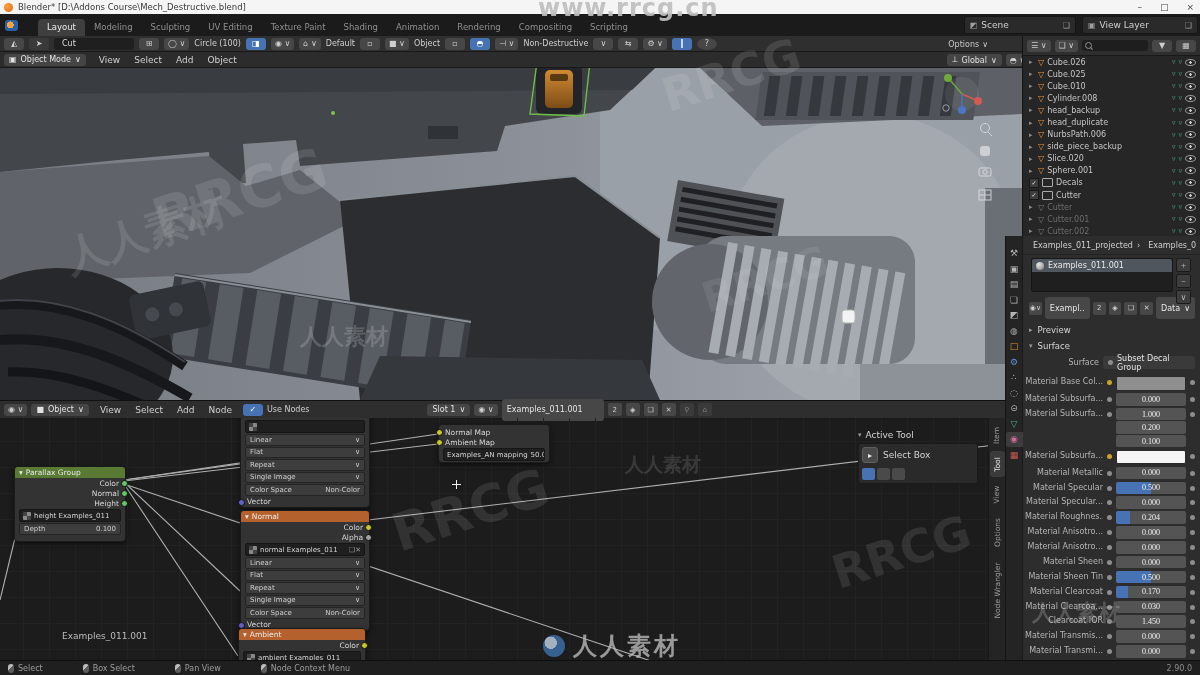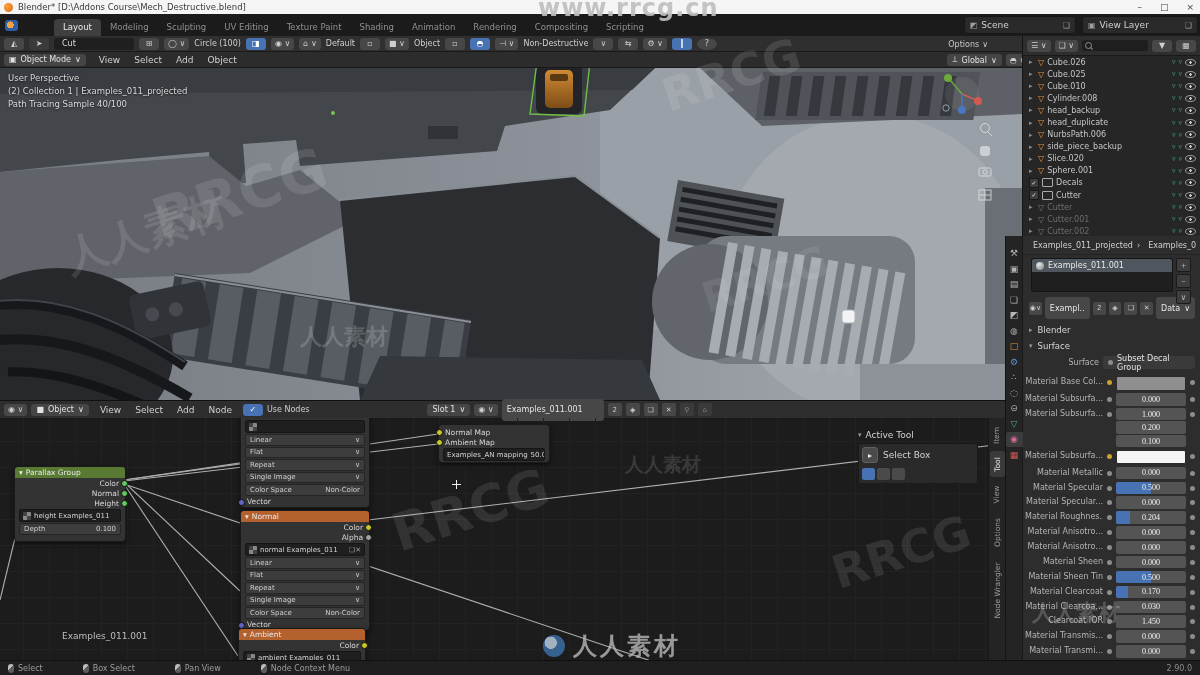--- a/index.html
+++ b/index.html
@@ -8,21 +8,21 @@
   .abs{position:absolute;}
   
   #titlebar{left:0;top:0;width:1200px;height:14px;background:#f5f5f5;color:#3a3a3a;display:flex;align-items:center;font-size:8.5px;}
   #titlebar .bicon{width:9px;height:9px;margin:0 5px 0 4px;border-radius:50%;background:radial-gradient(circle at 35% 35%,#ff9f3c,#d96b14);}
   #wincontrols{position:absolute;right:6px;top:0;height:14px;display:flex;gap:18px;align-items:center;color:#444;font-size:9px;}
   
   #topbar{left:0;top:14px;width:1200px;height:22px;background:#1b1b1b;display:flex;align-items:center;border-bottom:1px solid #121212;}
   #blogo{width:13px;height:11px;margin:0 6px 0 5px;border-radius:3px;background:radial-gradient(circle at 40% 45%,#f5a241 35%,#2a60a8 36%);}
   .menu{padding:0 7px;color:#d0d0d0;}
   #menus{display:flex;height:100%;align-items:center;}
-  #wtabs{display:flex;height:100%;align-items:flex-end;margin-left:30px;}
+  #wtabs{display:flex;height:100%;align-items:flex-end;margin-left:14px;}
   .wtab{padding:3px 9px 4px;color:#909090;font-size:8.5px;border-radius:4px 4px 0 0;white-space:nowrap;}
   .wtab.act{background:#3f3f3f;color:#ececec;}
   #topright{position:absolute;right:2px;top:14px;height:22px;display:flex;align-items:center;gap:6px;}
   .idsel{display:flex;align-items:center;gap:4px;background:#2a2a2a;border:1px solid #161616;border-radius:3px;padding:2px 5px;height:12px;}
   .idsel .gly{color:#9f9f9f;font-size:8px;}
   
   #toolbar{left:0;top:36px;width:1022px;height:16px;background:#2f2f2f;border-bottom:1px solid #191919;display:flex;align-items:center;gap:5px;padding-left:4px;box-sizing:border-box;}
   .tchip{height:12px;min-width:12px;background:#474747;border-radius:3px;display:flex;align-items:center;justify-content:center;padding:0 4px;color:#cfcfcf;font-size:8px;gap:3px;}
   .tchip.blue{background:#4772b3;color:#fff;}
   .tfield{height:12px;background:#1f1f1f;border-radius:3px;color:#dedede;display:flex;align-items:center;padding:0 8px;font-size:8px;}
@@ -357,25 +357,20 @@
         <circle cx="985" cy="60" r="4.5"></circle>
           <line x1="988" y1="64" x2="992" y2="68"></line>
         <rect x="980" y="78" width="10" height="10" rx="3" fill="#d9dbde" stroke="none"></rect>
         <rect x="979" y="100" width="12" height="8" rx="1.5"></rect>
           <circle cx="985" cy="104" r="2.2"></circle>
         <rect x="979" y="122" width="12" height="10"></rect>
           <line x1="985" y1="122" x2="985" y2="132"></line>
           <line x1="979" y1="127" x2="991" y2="127"></line>
       </g>
     </svg>
-    <div id="vpoverlay" class="abs" style="left:8px;top:4px;">
-      <div>User Perspective</div>
-      <div>(2) Collection 1 | Examples_011_projected</div>
-      <div>Path Tracing Sample 40/100</div>
-    </div>
   </div>
 
   <div id="outliner" class="abs">
     <div id="outhead">
       <span class="tchip">☰ ∨</span>
       <span class="tchip">❏ ∨</span>
       <div id="osearch">
           <span class="mag"></span>
         </div>
       <span class="tchip">▼</span>
@@ -610,21 +605,21 @@
         <span class="mini">◈</span>
         <span class="mini">❏</span>
         <span class="mini">✕</span>
         <span class="dbfield">
           <span>Data</span>
             <span>∨</span>
         </span>
       </div>
       <div class="panelrow">
         <span class="tri">▸</span>
-        <span>Blender</span>
+        <span>Preview</span>
       </div>
       <div class="panelrow">
         <span class="tri">▾</span>
         <span>Surface</span>
       </div>
       <div id="surfrow">
         <span class="lab">Surface</span>
         <span id="surffield">
           <span class="dot"></span>
           <span>Subset Decal Group</span>

